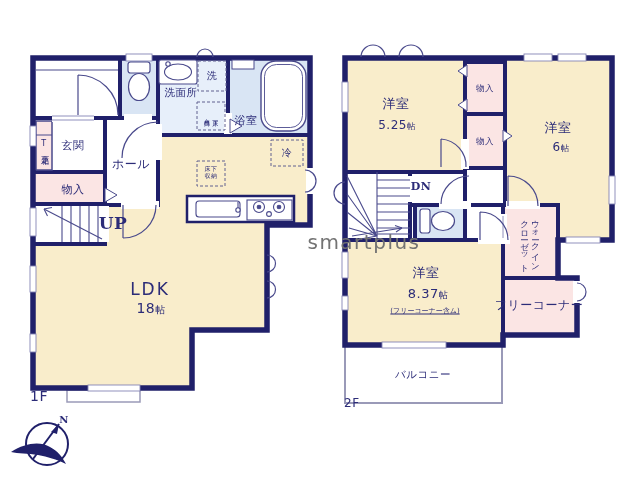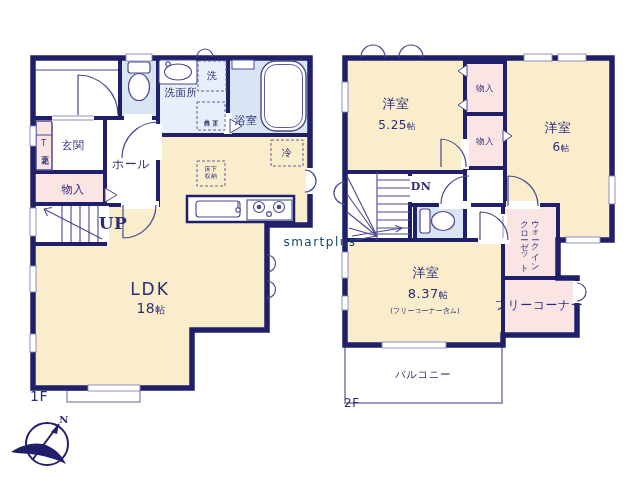--- a/index.html
+++ b/index.html
@@ -5,25 +5,25 @@
   html,body{margin:0;padding:0;background:#fff;}
   .canvas{position:relative;width:640px;height:480px;background:#ffffff;overflow:hidden;
           font-family:"DejaVu Sans",sans-serif;}
   svg.plan{position:absolute;left:0;top:0;}
   .lbl{position:absolute;transform:translate(-50%,-50%);color:#2c2c78;white-space:nowrap;
        font-weight:500;letter-spacing:.5px;line-height:1;}
   .raw{transform:none;}
   .vert{writing-mode:vertical-rl;text-orientation:upright;letter-spacing:1px;line-height:1.05;}
   .serif-it{font-family:"DejaVu Serif",serif;font-weight:bold;}
   .unit{font-size:70%;}
-  .wm{color:#0c4a6e;font-size:12px;letter-spacing:1.5px;font-weight:500;}
+  .wm{color:#737373;font-size:20px;letter-spacing:1.5px;font-weight:500;margin-left:44px;}
   .two-line span{display:block;line-height:1.15;}
   .cols{display:flex;flex-direction:row-reverse;gap:2px;}
   .shoe{display:flex;flex-direction:column;align-items:center;gap:1px;}
-  .note{letter-spacing:0;}
+  .note{letter-spacing:0;text-decoration:underline;}
 </style>
 </head>
 <body>
 
 <div class="canvas">
 
 <svg class="plan" width="640" height="480" viewBox="0 0 640 480">
 
   <g stroke="#20206a" stroke-width="4" fill="none">
     <rect x="33" y="58" width="87" height="60" fill="#ffffff" stroke="#4a4a8c" stroke-width="1.5"></rect>

